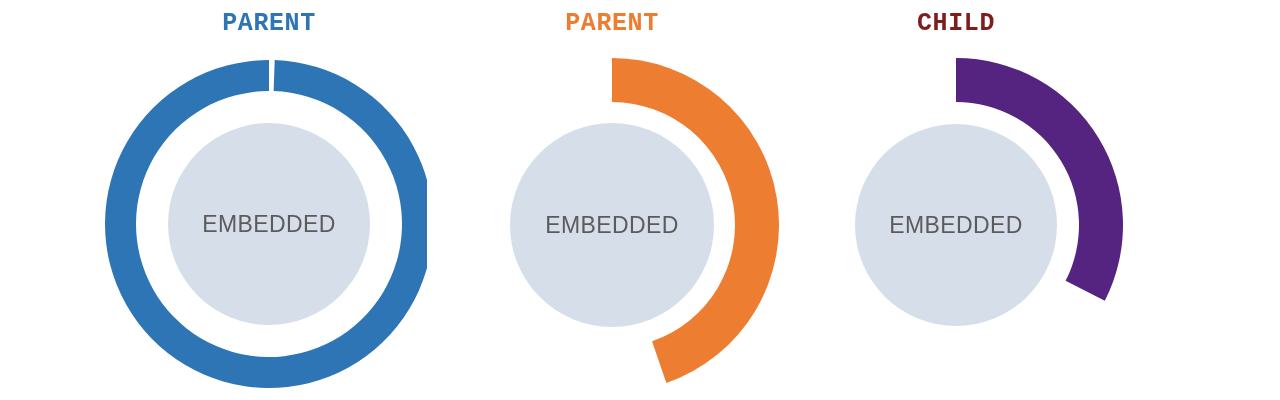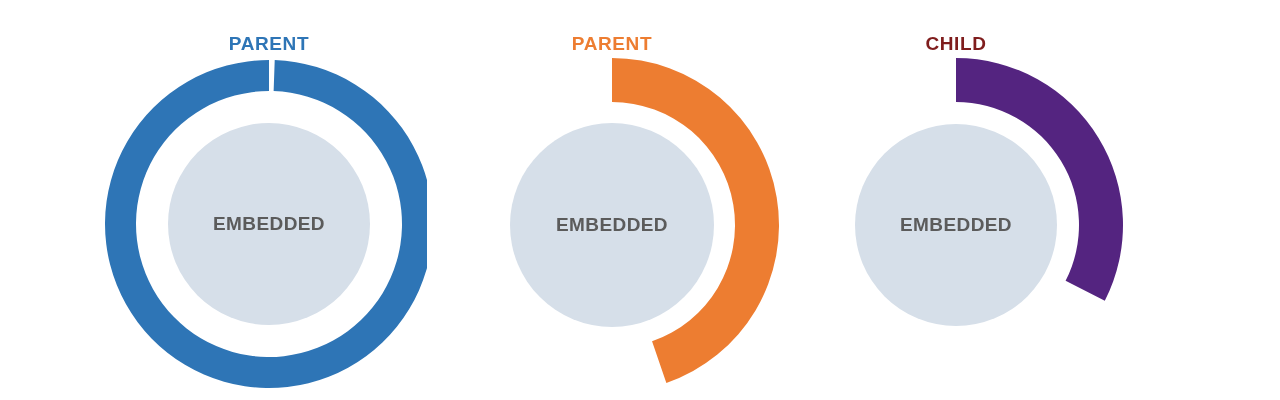--- a/index.html
+++ b/index.html
@@ -25,39 +25,38 @@
     position: absolute;
     top: 0;
     height: 400px;
   }
   .panel-title {
     position: absolute;
     top: 13px;
     left: 0;
     width: 100%;
     text-align: center;
-    font-family: Liberation Sans, sans-serif;
-    font-size: 19px;
+    font-family: Liberation Mono, monospace;
+    font-size: 25px;
     font-weight: bold;
     letter-spacing: 0.6px;
     line-height: 22px;
     white-space: nowrap;
-    margin-top: 20px;
   }
   .viz {
     position: absolute;
     left: 0;
     top: 0;
   }
   .embedded-label {
     position: absolute;
     text-align: left;
     font-family: "Liberation Sans", sans-serif;
-    font-size: 19px;
-    font-weight: bold;
+    font-size: 23px;
+    font-weight: normal;
     letter-spacing: 0.4px;
     color: #5b5b5b;
     white-space: nowrap;
     transform: translate(-50%, -50%);
     pointer-events: none;
   }
 </style>
 </head>
 <body>
 

